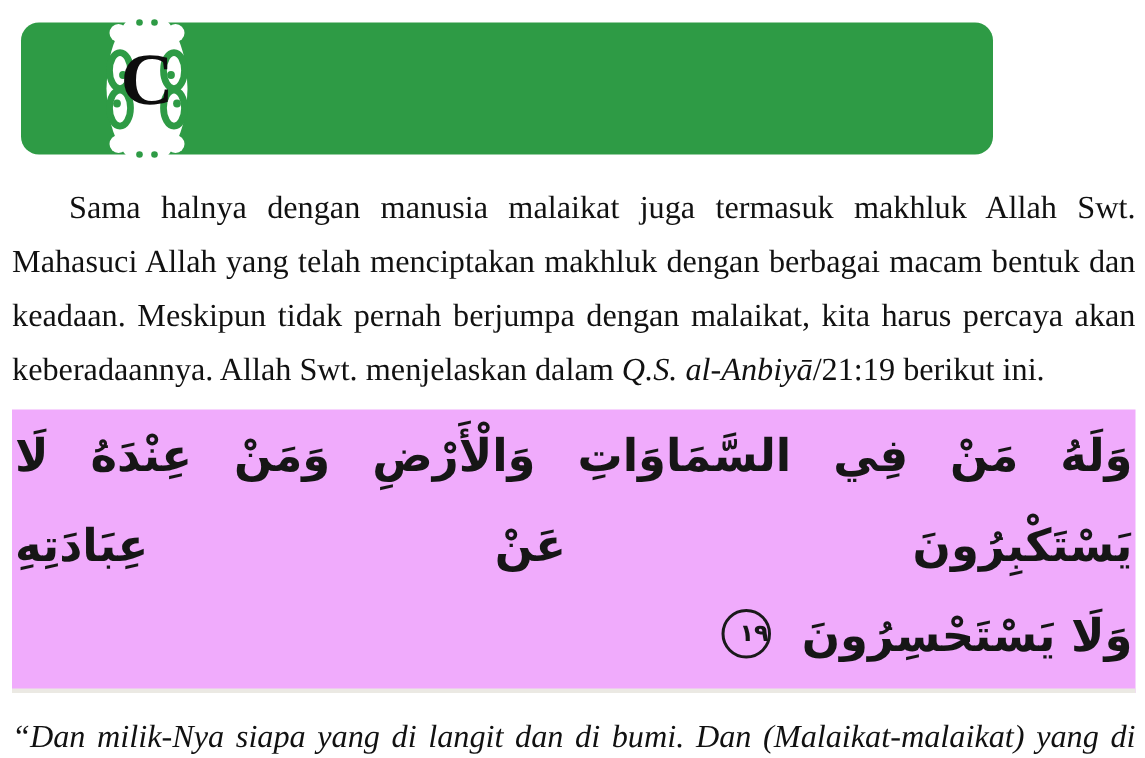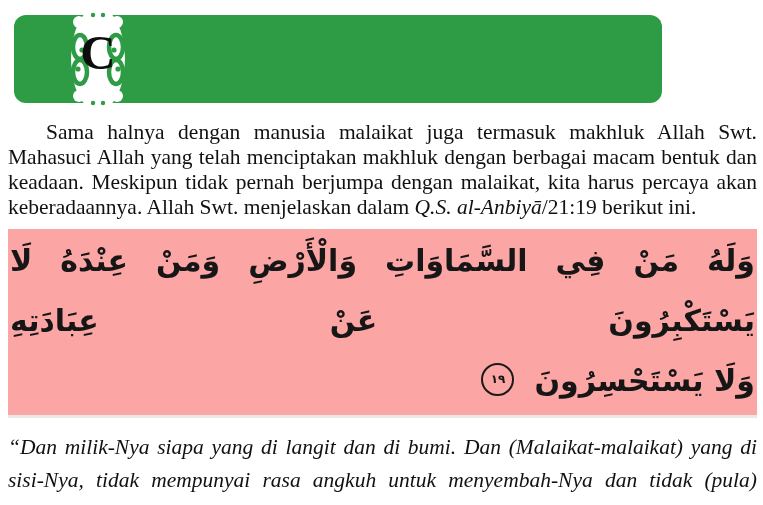--- a/index.html
+++ b/index.html
@@ -46,31 +46,31 @@
     line-height: 1;
   }
 
   
   .content {
     position: absolute;
     left: 8px; right: 6px; top: 120px;
   }
   .para {
     font-size: 21.5px;
-    line-height: 25px;
+    line-height: 36px;
     text-align: justify;
     text-indent: 38px;
   }
   .para i { font-style: italic; }
 
   
   .verse {
     margin-top: 9px;
     padding: 2px 2px 4px 2px;
-    background: #fca5a5;
+    background: #f0abfc;
     border-bottom: 3px solid #ebe9e3;
     direction: rtl;
     font-family: "DejaVu Sans", sans-serif;
     font-weight: bold;
     color: #161616;
   }
   .ar-line1 {
     font-size: 30px;
     line-height: 60px;
     text-align: justify;
@@ -80,23 +80,22 @@
     font-size: 30px;
     line-height: 60px;
     text-align: right;
     padding-left: 4px;
   }
   .verse-circle {
     display: inline-block;
     width: 33px; height: 33px;
     border: 2.5px solid #1a1a1a;
     border-radius: 50%;
-    font-size: 12px;
+    font-size: 16px;
     line-height: 28px;
-    text-align: center;
     vertical-align: middle;
     margin: 0 20px 6px 12px;
     font-weight: bold;
   }
 
   
   .trans {
     margin-top: 13px;
     font-size: 21.5px;
     line-height: 33px;

